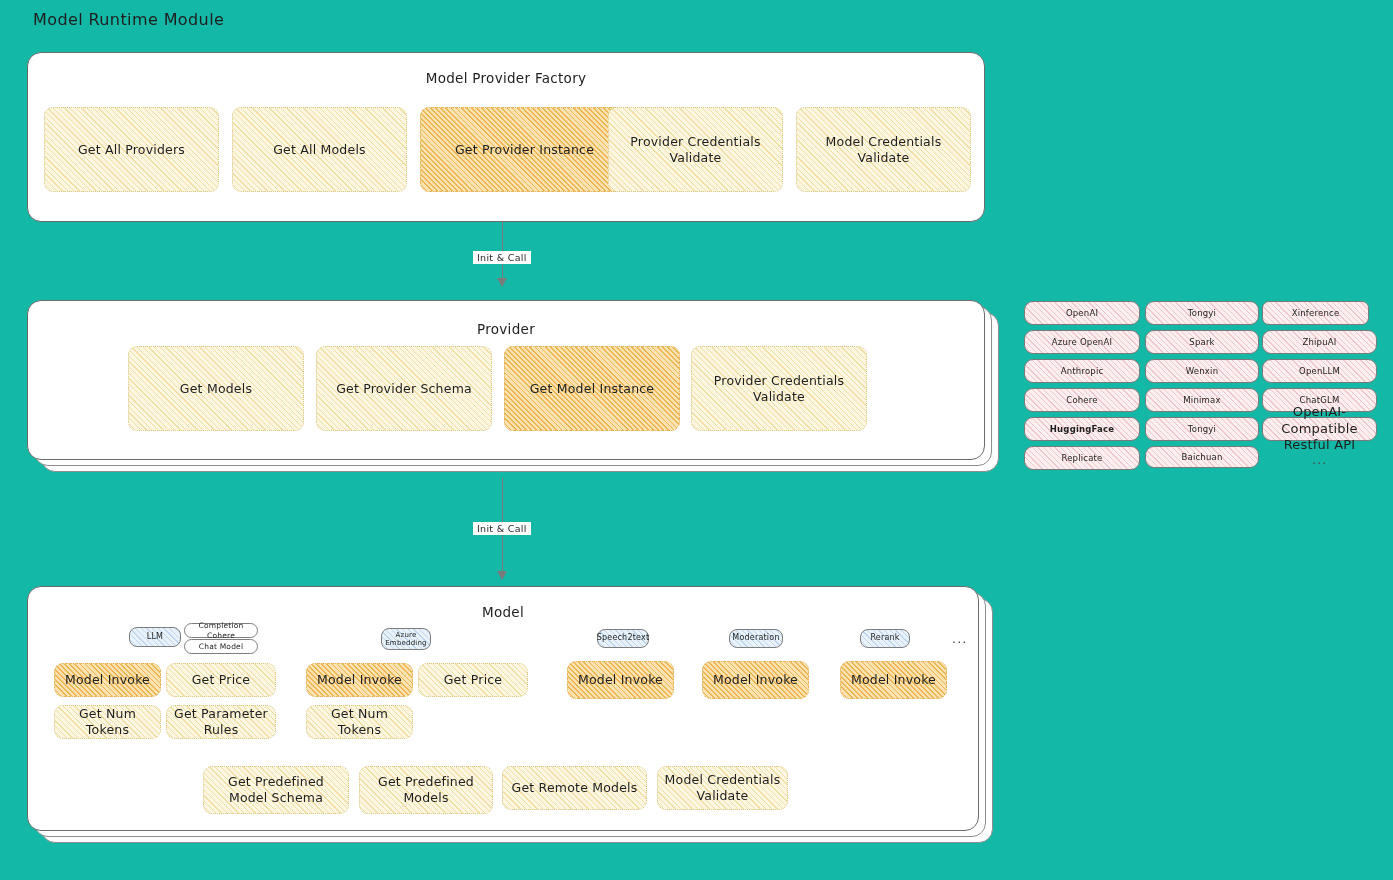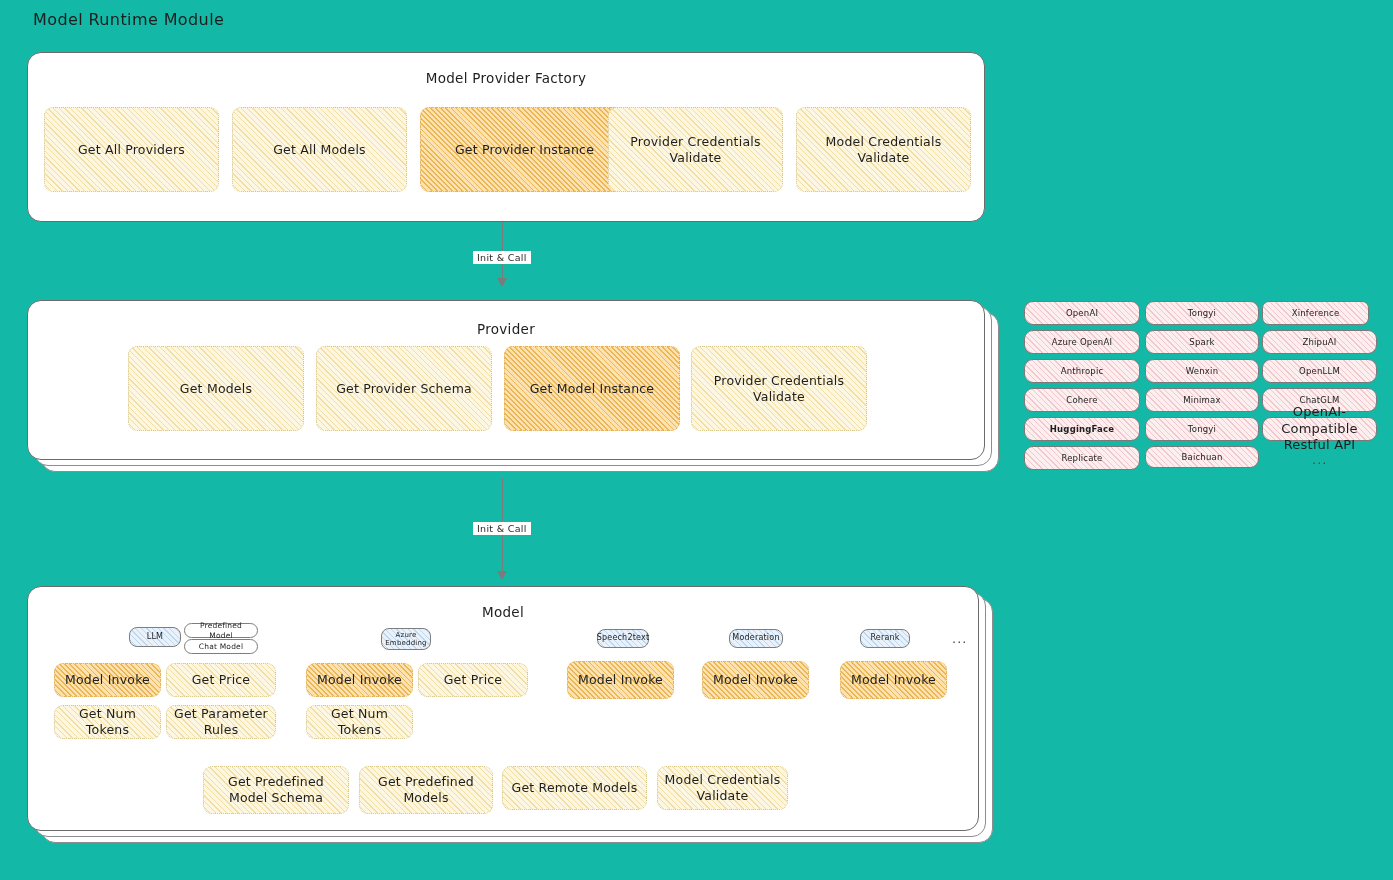--- a/index.html
+++ b/index.html
@@ -205,21 +205,21 @@
   <div class="conn-line" style="left:502px; top:478px; height:95px;"></div>
   <div class="conn-arrow" style="left:497px; top:571px;"></div>
   <div class="conn-label" style="left:473px; top:522px;">Init &amp; Call</div>
 
   <div class="panel-shadow" style="left:41px; top:598px; width:952px; height:245px;"></div>
   <div class="panel-shadow" style="left:34px; top:592px; width:952px; height:245px;"></div>
   <div class="panel" style="left:27px; top:586px; width:952px; height:245px;"></div>
   <div class="panel-title" style="left:27px; top:604px; width:952px;">Model</div>
 
   <div class="node hatch-blue" style="left:129px; top:627px; width:52px; height:20px;">LLM</div>
-  <div class="node badge-plain" style="left:184px; top:623px; width:74px; height:15px;">Predefined Model</div>
+  <div class="node badge-plain" style="left:184px; top:623px; width:74px; height:15px;">Completion Cohere</div>
   <div class="node badge-plain" style="left:184px; top:639px; width:74px; height:15px;">Chat Model</div>
 
   <div class="node hatch-orange" style="left:54px; top:663px; width:107px; height:34px;">Model Invoke</div>
   <div class="node hatch-yellow" style="left:166px; top:663px; width:110px; height:34px;">Get Price</div>
   <div class="node hatch-yellow" style="left:54px; top:705px; width:107px; height:34px;">Get Num Tokens</div>
   <div class="node hatch-yellow" style="left:166px; top:705px; width:110px; height:34px;">Get Parameter Rules</div>
 
   <div class="node hatch-blue" style="left:381px; top:628px; width:50px; height:22px; font-size:7px; line-height:1.15;">Azure Embedding</div>
 
   <div class="node hatch-orange" style="left:306px; top:663px; width:107px; height:34px;">Model Invoke</div>

